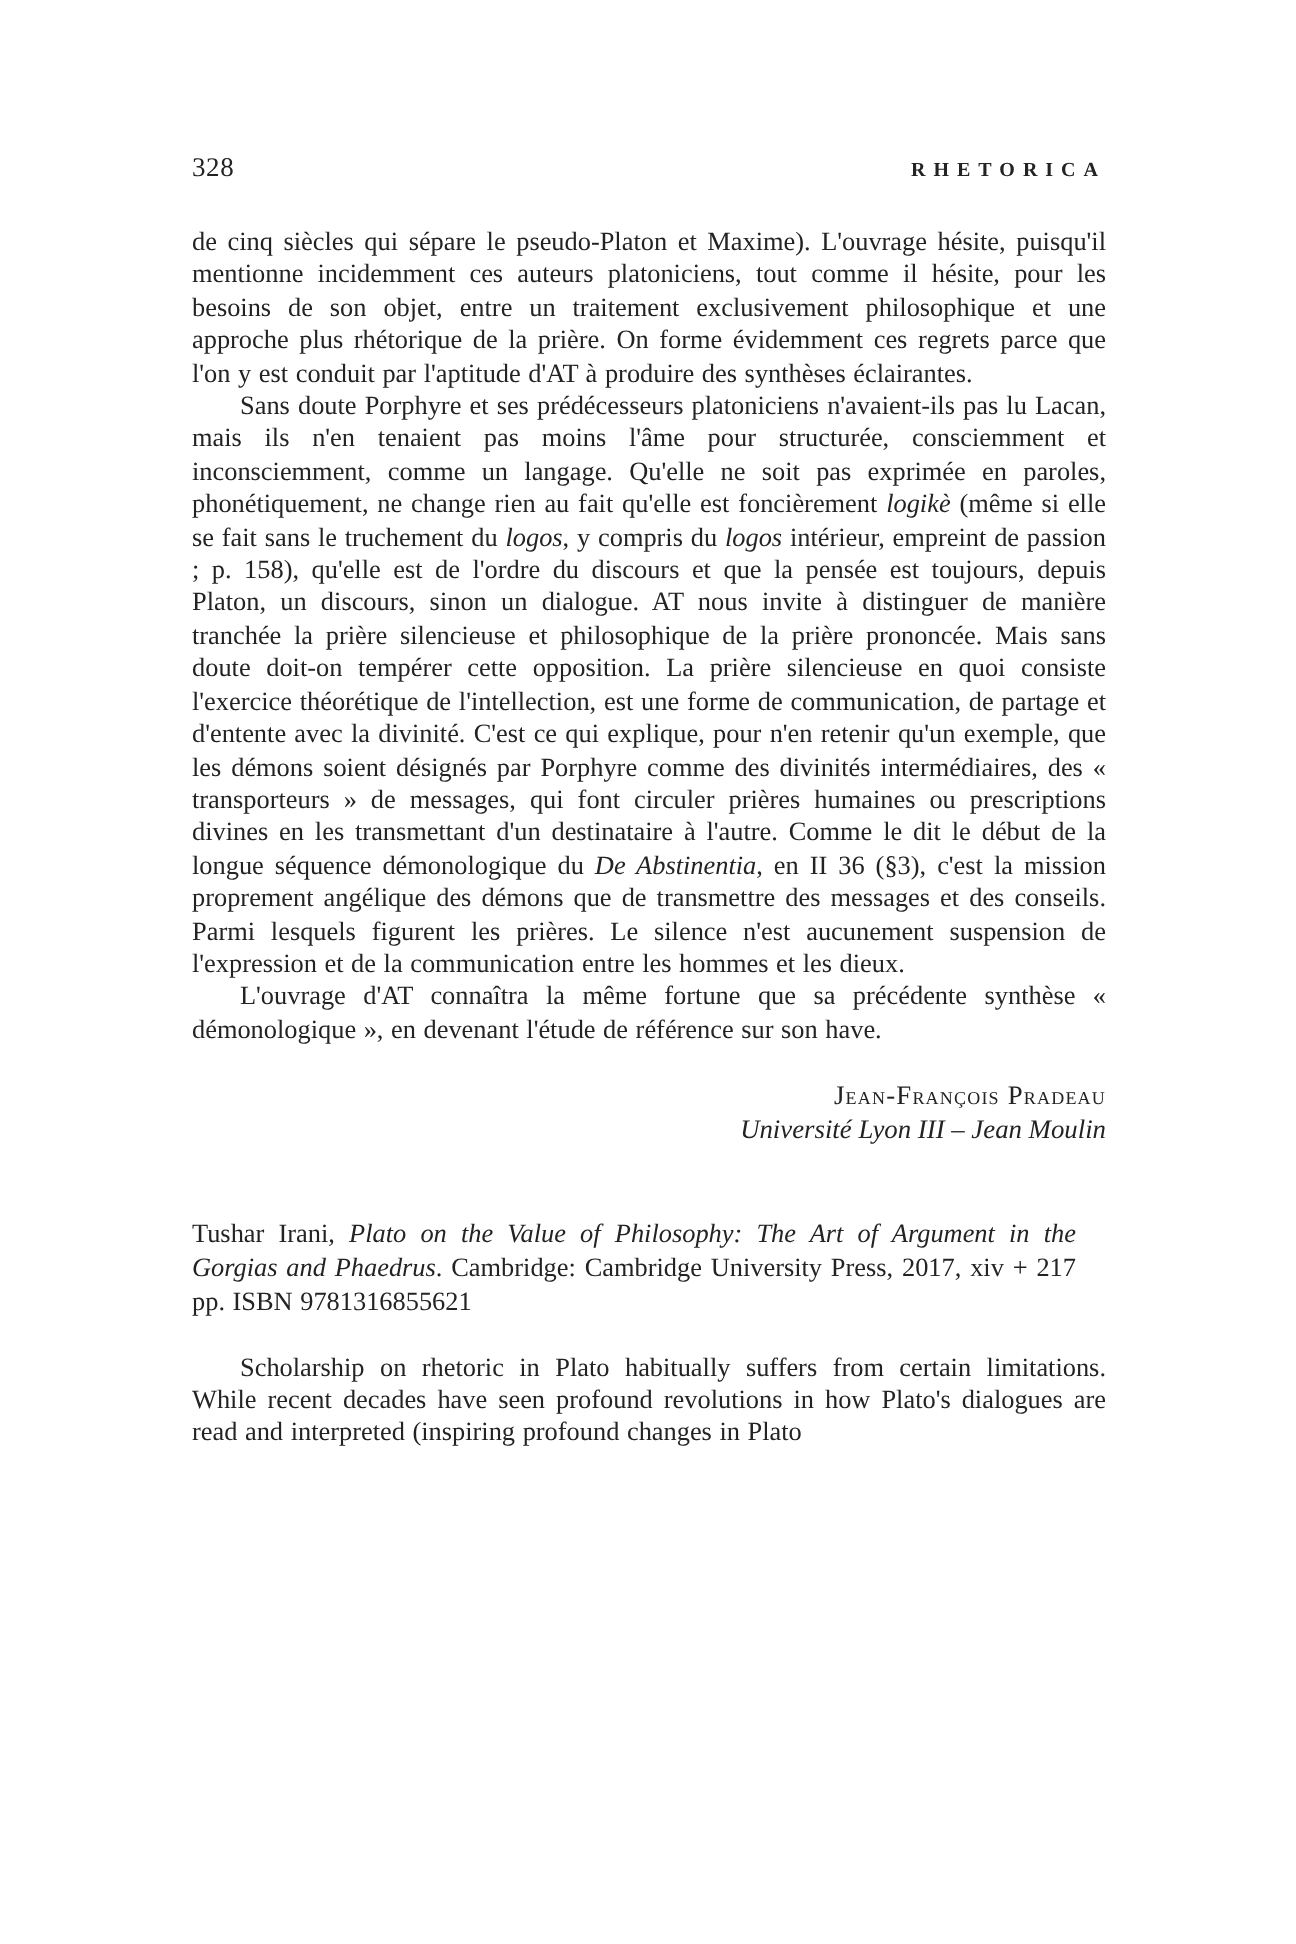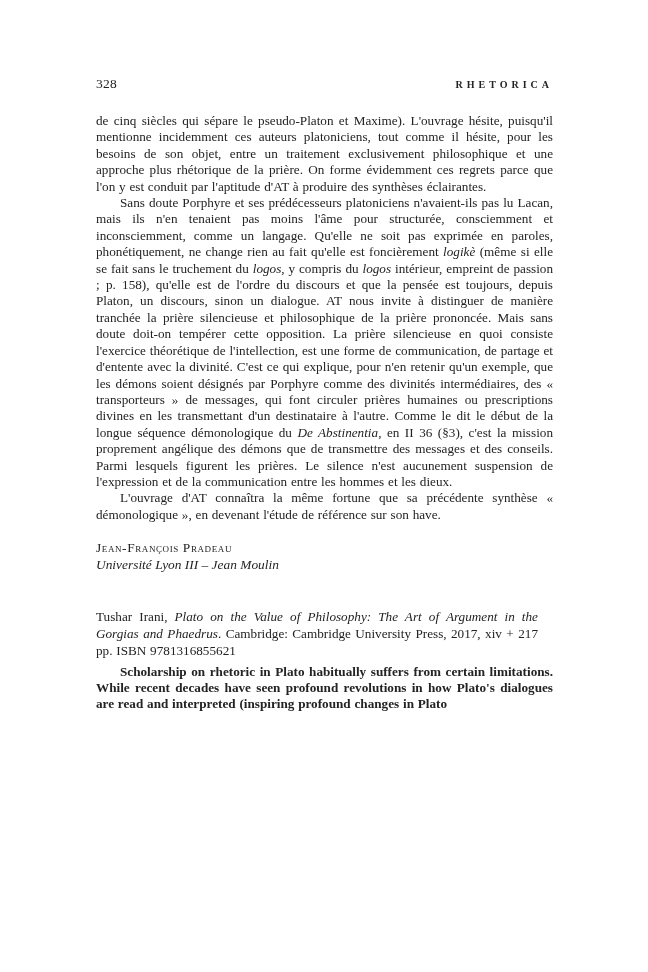--- a/index.html
+++ b/index.html
@@ -39,40 +39,41 @@
   .para {
     margin: 0;
     font-size: 13.2px;
     line-height: 16.4px;
     text-align: justify;
     word-spacing: 0.5px;
   }
   .para.indent { text-indent: 24px; }
   .attribution {
     margin-top: 16px;
+    text-align: right;
     font-size: 13.4px;
     line-height: 17px;
   }
   .attr-name {
     font-variant: small-caps;
     letter-spacing: 0.6px;
   }
   .attr-affiliation {
     font-style: italic;
   }
   .citations { margin-top: 36px; }
   .citation {
     margin: 0 15px 25px 0;
     font-size: 13.2px;
     line-height: 16.8px;
     text-align: justify;
     word-spacing: 0.5px;
   }
   .citation:last-child { margin-bottom: 0; }
-  .review-opening { margin-top: 4px; font-weight: bold; }
+  .review-opening { margin-top: 16px; }
   i { }
 </style>
 </head>
 <body>
 
 <div class="page">
   <div class="content">
 
     <div class="running-header">
       <span class="page-number">328</span>

